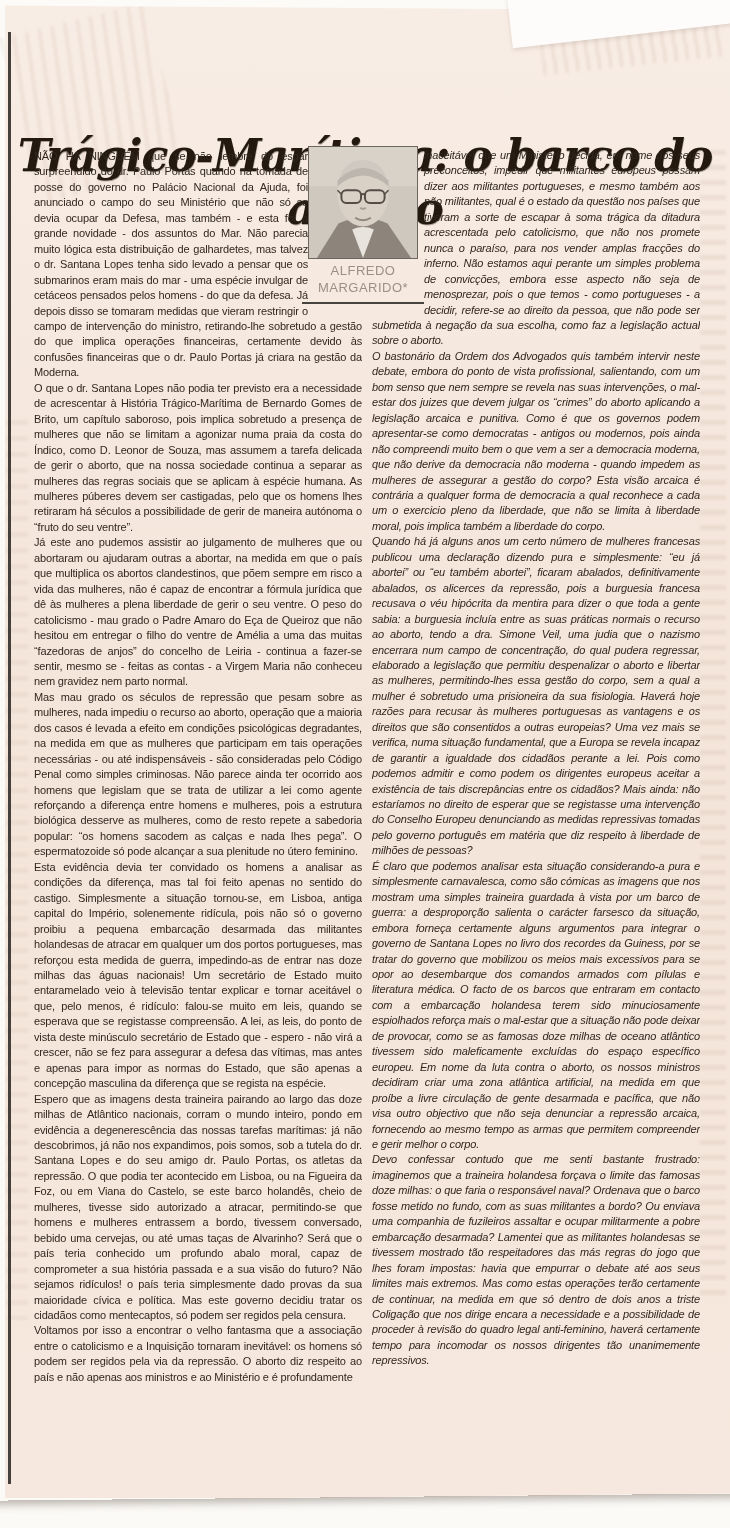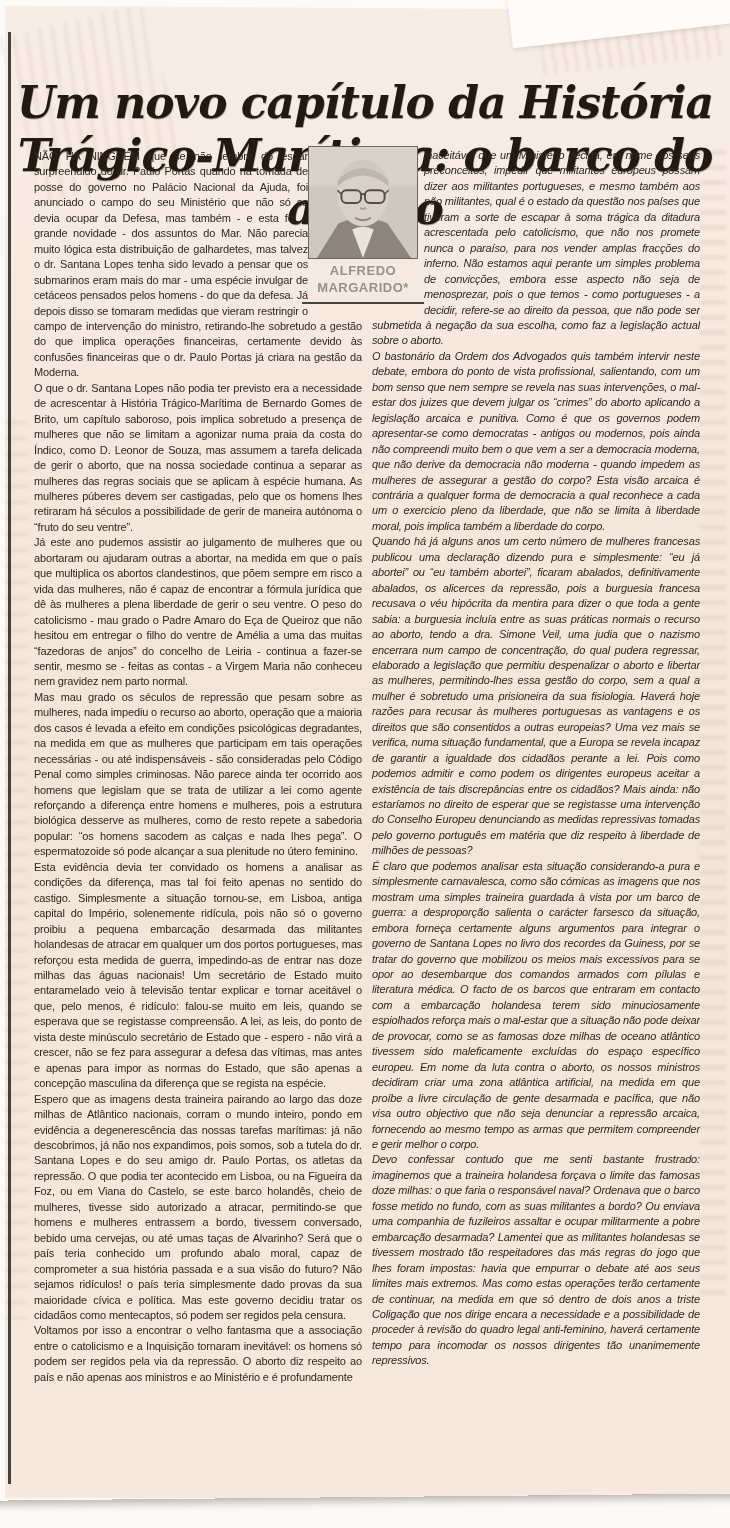--- a/index.html
+++ b/index.html
@@ -65,21 +65,21 @@
   }
 
   
   .photo{
     position:absolute;left:308px;top:146px;width:110px;height:113px;z-index:4;
     border:1px solid #6e655e;background:#cdc5bc;box-sizing:border-box;
   }
   .photo svg{display:block;width:100%;height:100%;}
   .caption{
     position:absolute;left:298px;top:262px;width:130px;z-index:4;
-    text-align:center;color:#9a9088;font-weight:bold;
+    text-align:center;color:#9a9088;font-weight:normal;
     font-size:13px;line-height:17px;letter-spacing:.5px;
   }
   .caption-rule{
     position:absolute;left:302px;top:302px;width:122px;height:2px;
     background:#46423d;z-index:4;
   }
 
   
   .col{
     position:absolute;top:149px;width:328px;height:1342px;z-index:3;
@@ -101,21 +101,21 @@
   <div class="clipping"></div>
 
   <div class="ghost ghost1"></div>
   <div class="ghost ghost2"></div>
   <div class="ghost ghost3"></div>
   <div class="ghost ghost4"></div>
 
   <div class="col-rule"></div>
 
   <h1 class="headline">
-    <span>Um novo capítulo da História</span><br>
+    <br>
     <span>Trágico-Marítima: o barco do aborto</span>
   </h1>
 
   <div class="photo">
     <svg viewBox="0 0 110 113" xmlns="http://www.w3.org/2000/svg">
       <rect x="0" y="0" width="110" height="113" fill="#cfc8bf"></rect>
       <rect x="0" y="0" width="110" height="40" fill="#d8d2c9"></rect>
       <path d="M8 113 L30 78 Q55 66 80 78 L104 113 Z" fill="#8d847c"></path>
       <path d="M44 84 L55 113 L66 84 Q55 79 44 84 Z" fill="#e8e4dd"></path>
       <ellipse cx="55" cy="48" rx="26" ry="33" fill="#d9d1c6"></ellipse>

